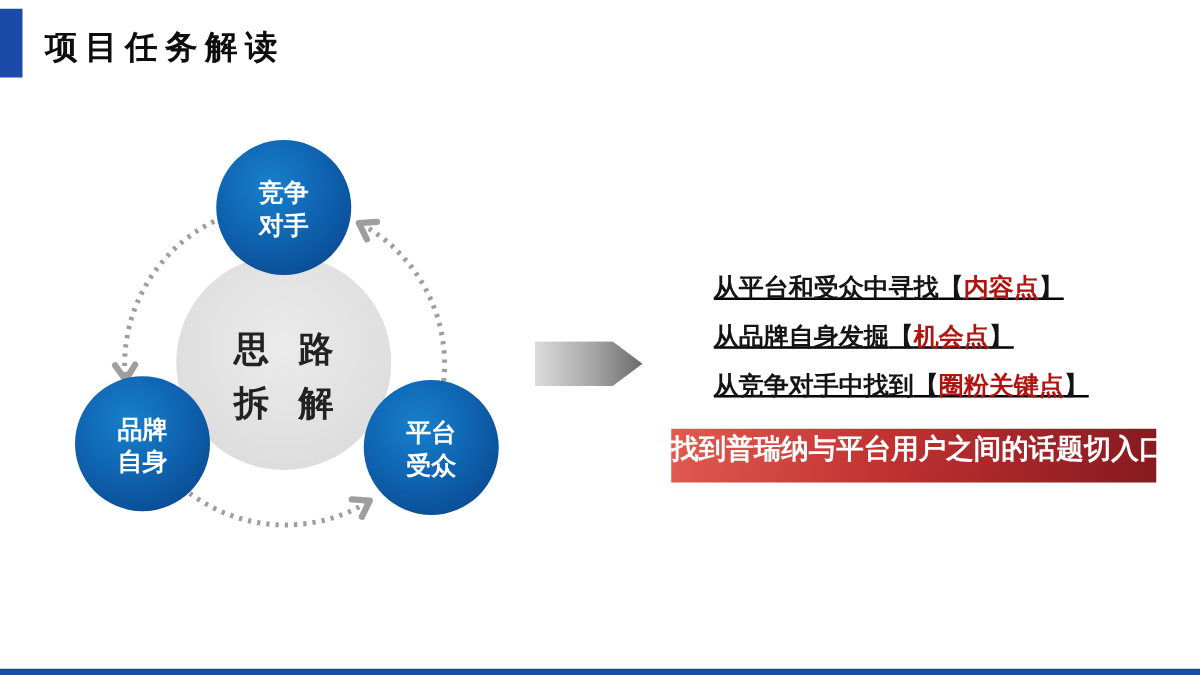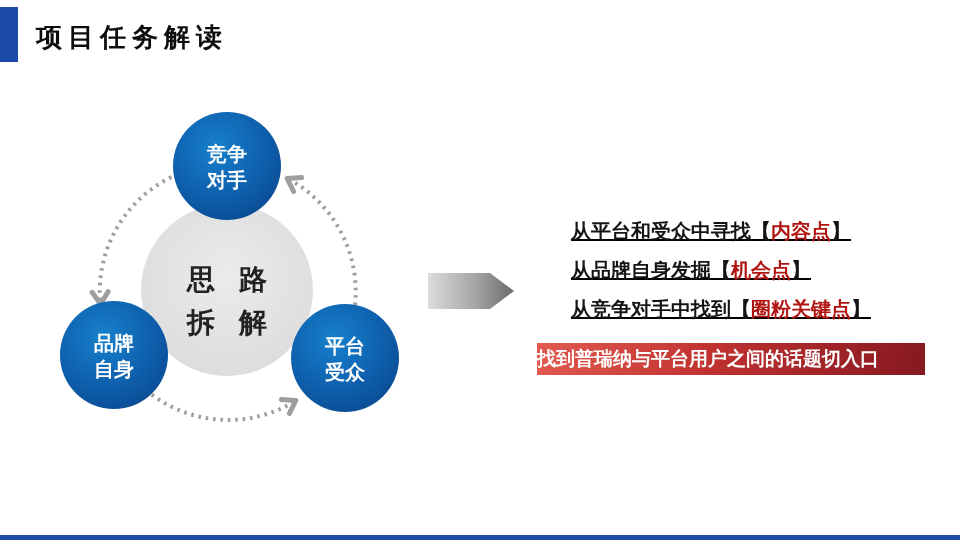--- a/index.html
+++ b/index.html
@@ -40,23 +40,23 @@
   
   .insights{position:absolute;left:571px;top:212px;text-decoration:underline;}
   .insight{
     margin:0;height:39px;line-height:39px;
     font-size:20px;font-weight:bold;color:#141414;white-space:nowrap;
   }
   .insight .kw{color:var(--keyword-red,#B01410);}
   .insight .bracket{color:#141414;}
   
   .conclusion{
-    position:absolute;left:537px;top:343px;width:388px;height:32px;
+    position:absolute;left:537px;top:343px;width:388px;height:43px;
     line-height:32px;
-    font-size:19px;font-weight:bold;color:#ffffff;white-space:nowrap;
+    font-size:22px;font-weight:bold;color:#ffffff;white-space:nowrap;
     background:linear-gradient(100deg,var(--banner-red-from,#E25A50) 0%,#c03130 45%,var(--banner-red-to,#861920) 100%);
   }
   
   .bottom-accent{
     position:absolute;left:0;right:0;bottom:0;height:5px;
     background:var(--accent-blue,#1C4AA9);
   }
 </style>
 </head>
 <body>

